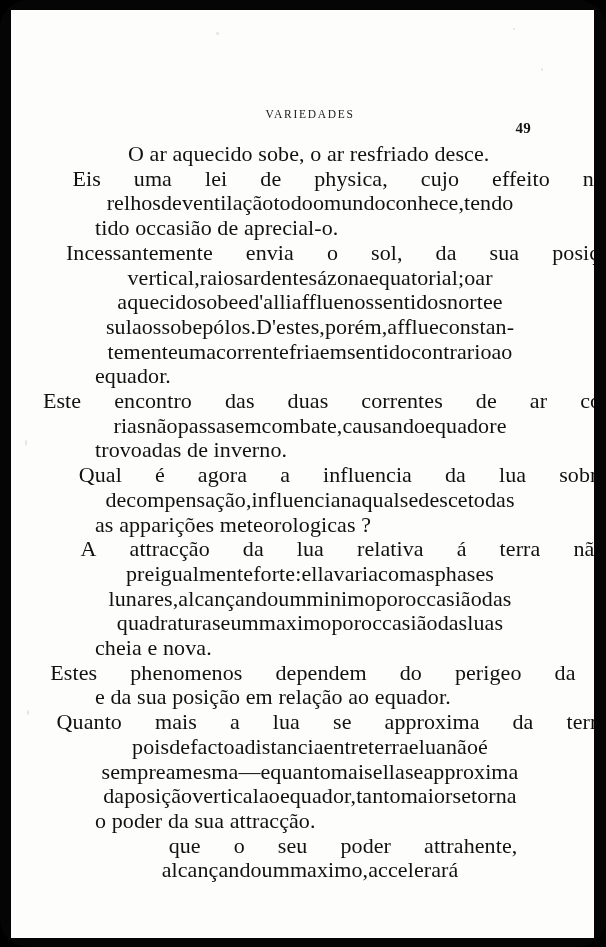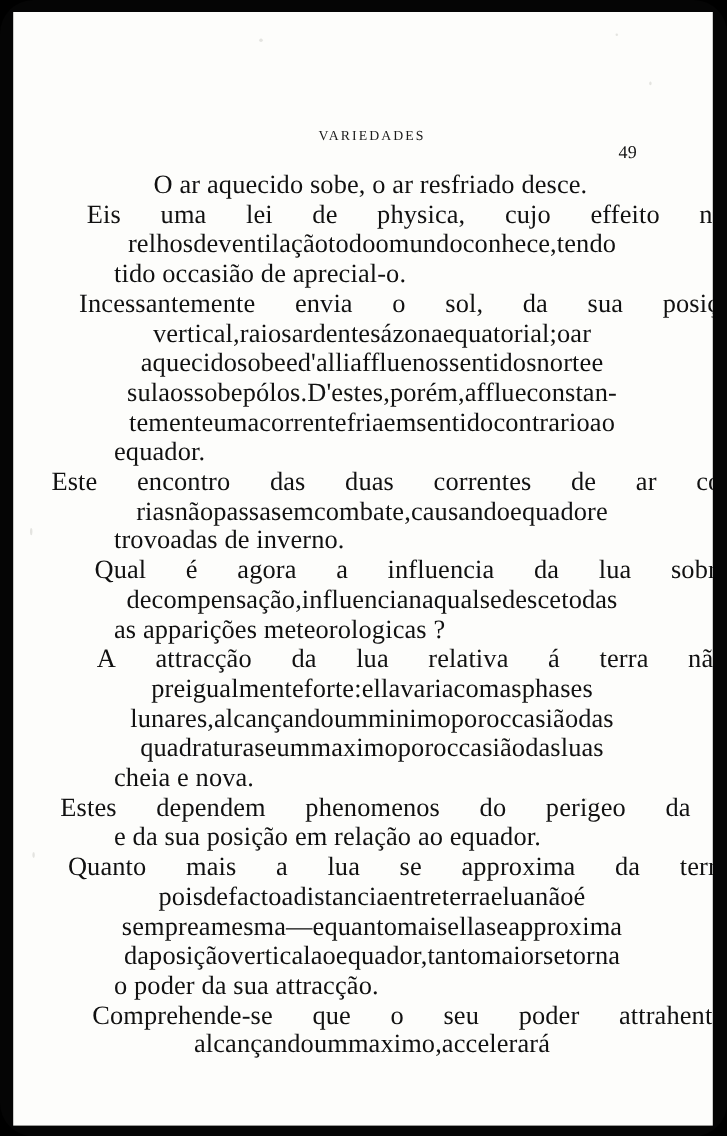--- a/index.html
+++ b/index.html
@@ -64,21 +64,21 @@
     letter-spacing: 1.7px;
     color: #1b1b1b;
     font-variant: small-caps;
     text-transform: uppercase;
   }
   #folio {
     position: absolute;
     right: -6px;
     top: 12px;
     font-size: 15px;
-    font-weight: 400;
+    font-weight: 700;
     color: #141414;
     letter-spacing: .3px;
   }
 
   
   .para {
     margin: 0;
   }
   .ln {
     display: block;
@@ -301,22 +301,22 @@
               <span>por</span>
               <span>occasião</span>
               <span>das</span>
               <span>luas</span>
             </div>
             <div class="ln">cheia e nova.</div>
           </div>
           <div class="para">
             <div class="ln j ind">
               <span>Estes</span>
+              <span>phenomenos</span>
               <span>dependem</span>
-              <span>phenomenos</span>
               <span>do</span>
               <span>perigeo</span>
               <span>da</span>
               <span>lua</span>
             </div>
             <div class="ln">e da sua posição em relação ao equador.</div>
           </div>
           <div class="para">
             <div class="ln j ind">
               <span>Quanto</span>
@@ -359,21 +359,20 @@
               <span>equador,</span>
               <span>tanto</span>
               <span>maior</span>
               <span>se</span>
               <span>torna</span>
             </div>
             <div class="ln">o poder da sua attracção.</div>
           </div>
           <div class="para">
             <div class="ln j ind">
-              <span>Comprehende-se</span>
               <span>que</span>
               <span>o</span>
               <span>seu</span>
               <span>poder</span>
               <span>attrahente,</span>
             </div>
             <div class="ln j">
               <span>alcançando</span>
               <span>um</span>
               <span>maximo,</span>

